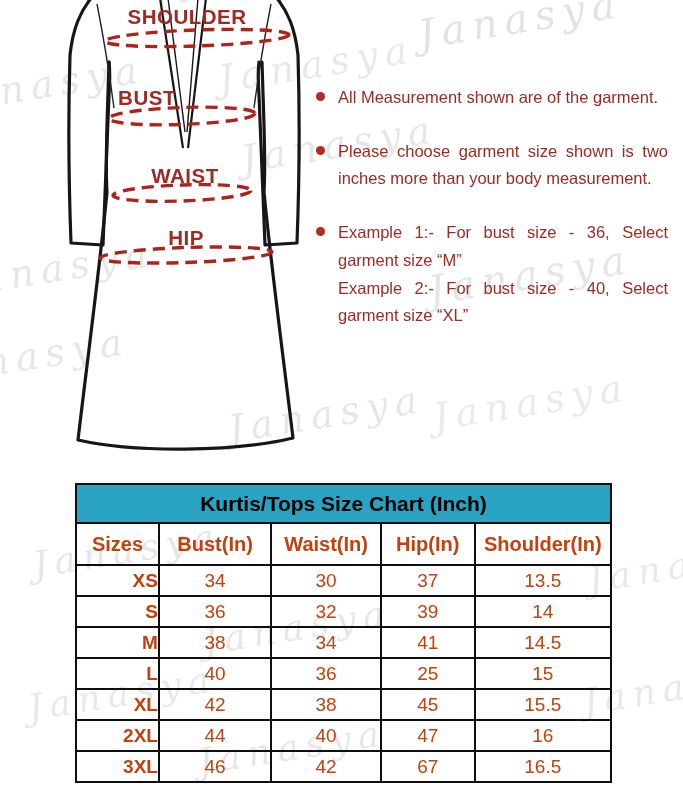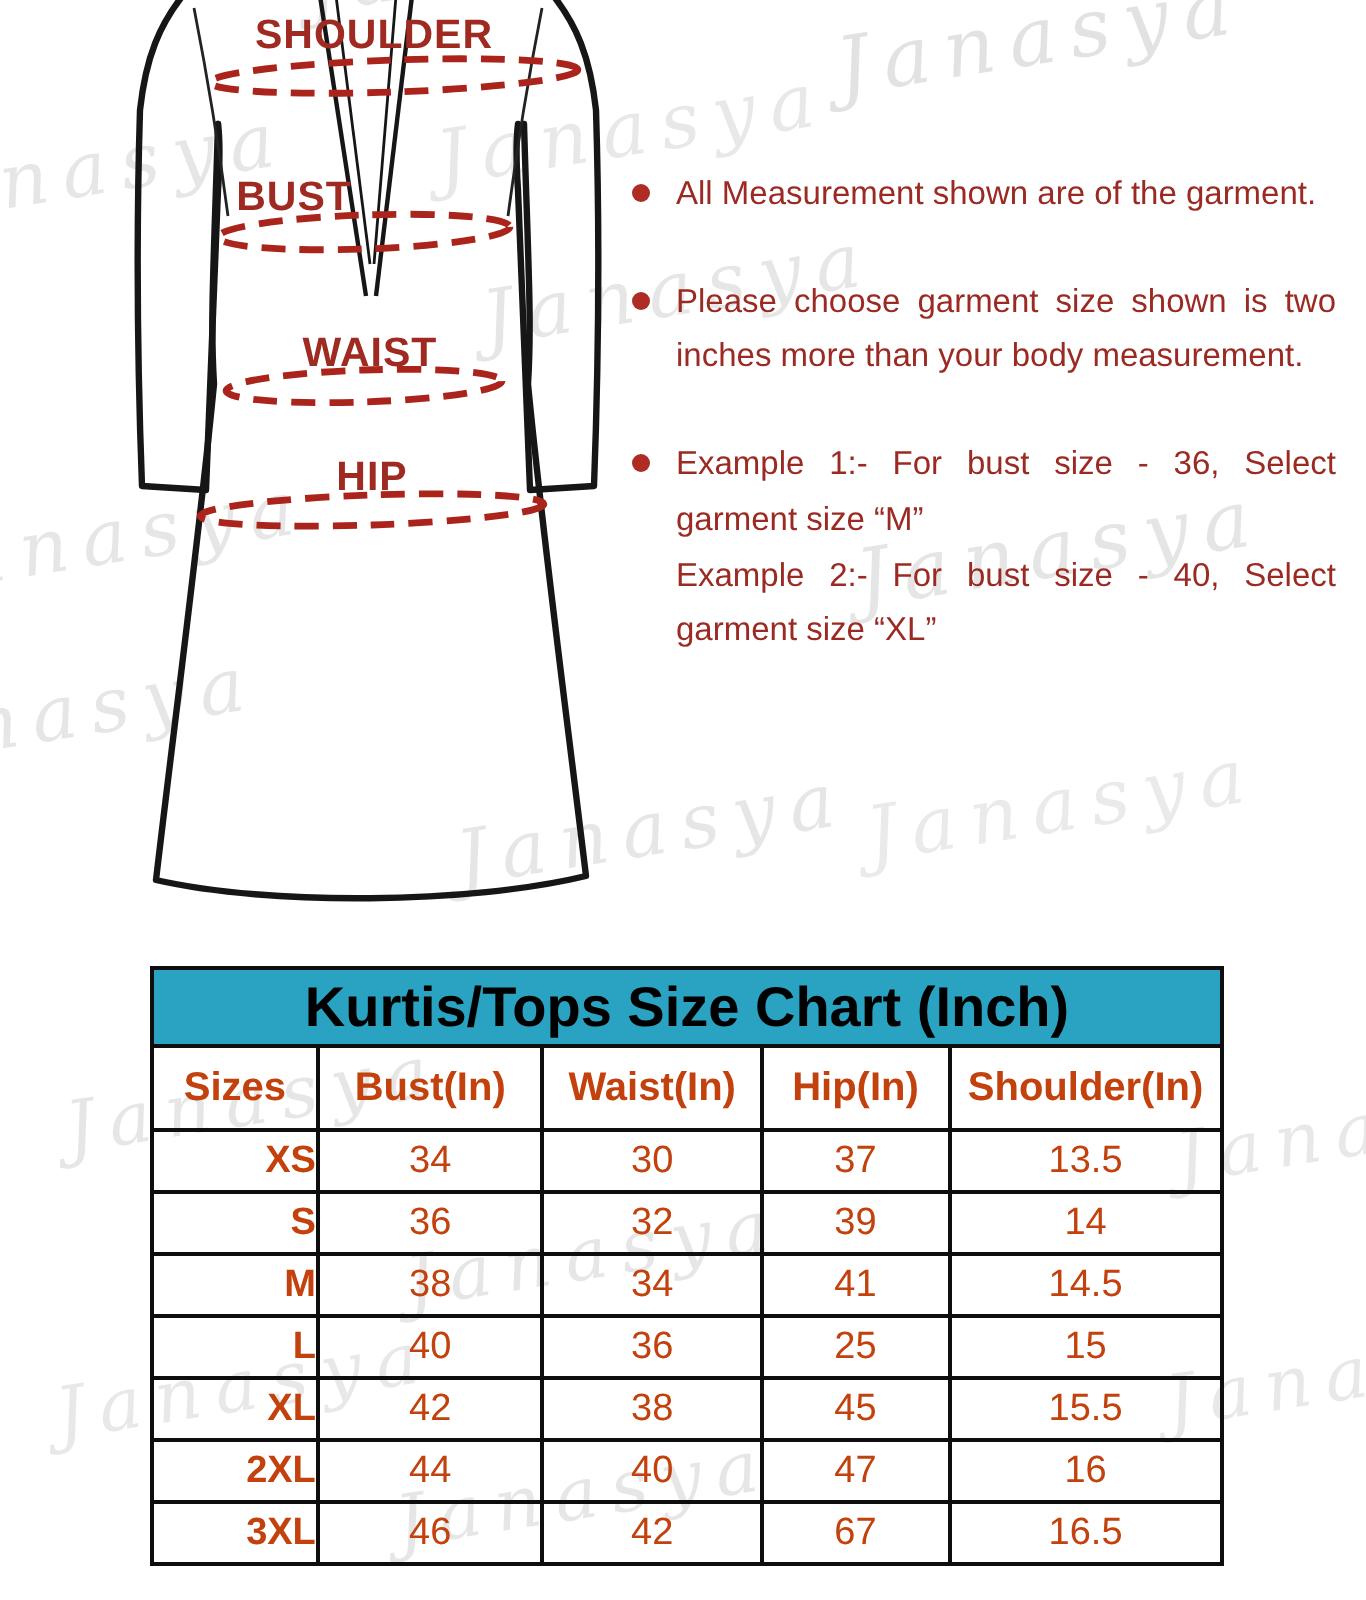--- a/index.html
+++ b/index.html
@@ -38,21 +38,21 @@
   
   .tbl{
     position:absolute;left:75px;top:483px;width:537px;z-index:2;
     border-collapse:collapse;table-layout:fixed;
   }
   .tbl th,.tbl td{
     border:2.4px solid #0e0e0e;text-align:center;vertical-align:middle;
     background:transparent;padding:0;color:#c2410c;
   }
   .tbl .title-cell{
-    background:#29a3c1;height:37px;font-size:28px;font-weight:700;color:#000;
+    background:#29a3c1;height:37px;font-size:21px;font-weight:700;color:#000;
   }
   .tbl thead .col-h{height:40px;font-size:20px;font-weight:700;}
   .tbl tbody td{height:29px;font-size:19px;font-weight:400;}
   .tbl tbody td.size-col{font-weight:700;text-align:right;}
 </style>
 </head>
 <body>
 
 <div class="canvas">
 

